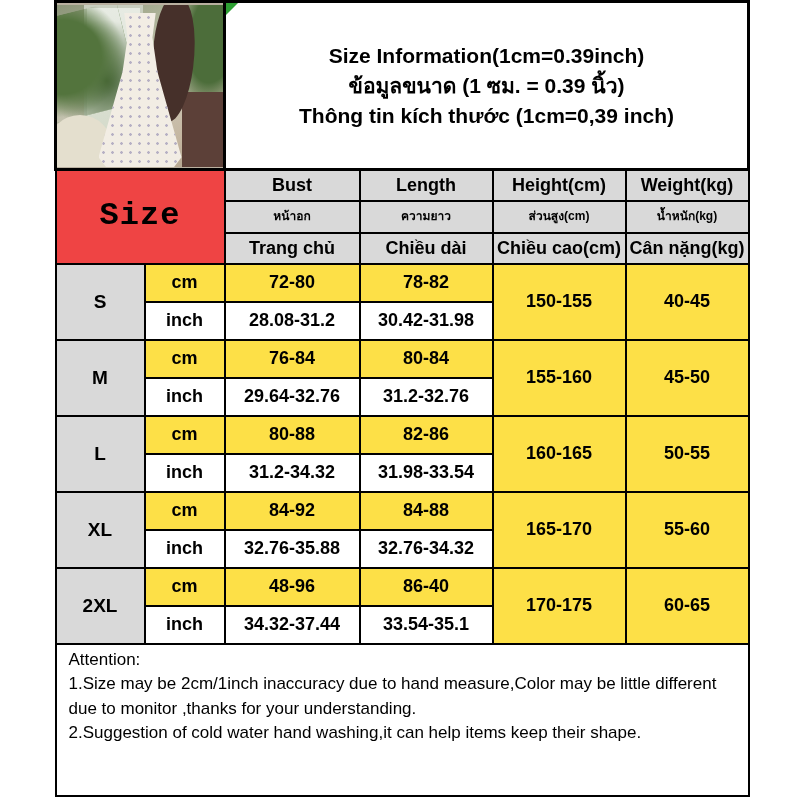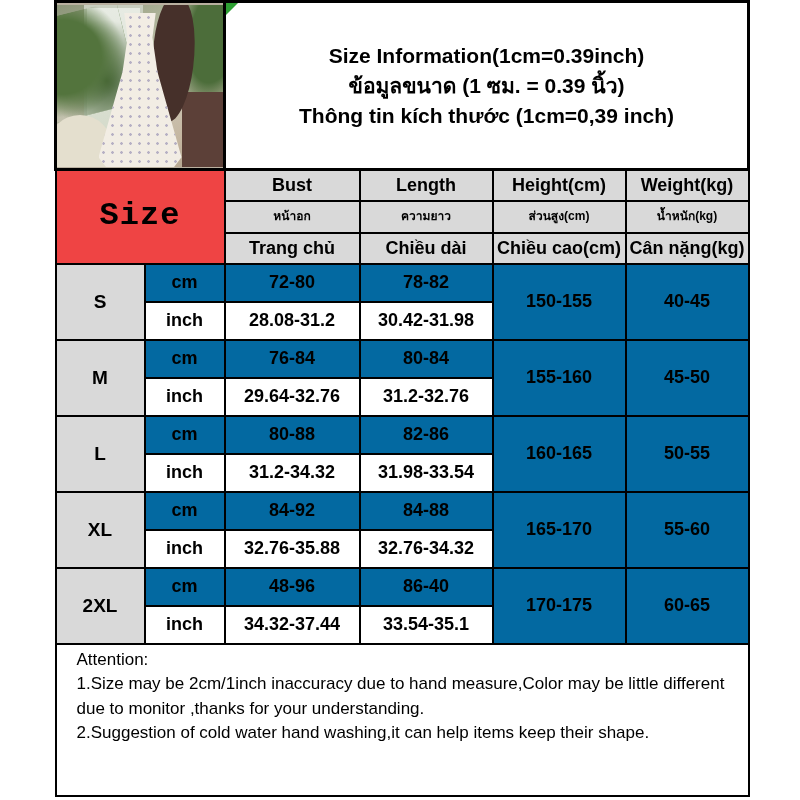--- a/index.html
+++ b/index.html
@@ -53,26 +53,26 @@
     border-top:12px solid var(--accent,#2da033); border-right:12px solid transparent; }
   .title-cell .t { font-size:21px; font-weight:bold; line-height:30px; white-space:nowrap; }
 
   
   td.size-head { background:#ef4444; font-size:32px; letter-spacing:1px;font-family:Liberation Mono, monospace; }
   td.h  { background:#d9d9d9; }
   td.h-th { background:#d9d9d9; font-size:12px; }
 
   
   td.size-label { background:#d9d9d9; font-size:19px; }
-  td.shade { background:#0369a1; }
+  td.shade { background:#fde047; }
   td.plain { background:#fff; }
 
   
   td.attention { background:#fff; text-align:left; vertical-align:top;
-    font-weight:normal; font-size:17px; line-height:1.45; padding:3px 4px 0 20px; }
+    font-weight:normal; font-size:17px; line-height:1.45; padding:3px 4px 0 12px; }
 </style>
 </head>
 <body>
 
 <div class="canvas">
   <table class="size-table">
     <colgroup>
       <col style="width:89px">
         <col style="width:80px">
         <col style="width:135px">

